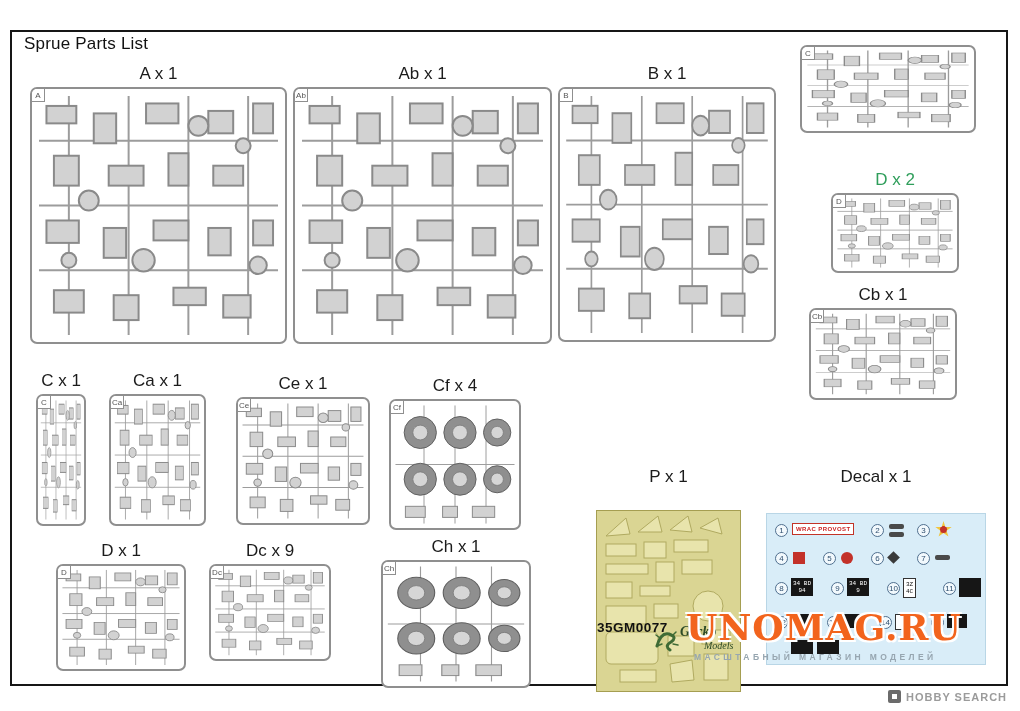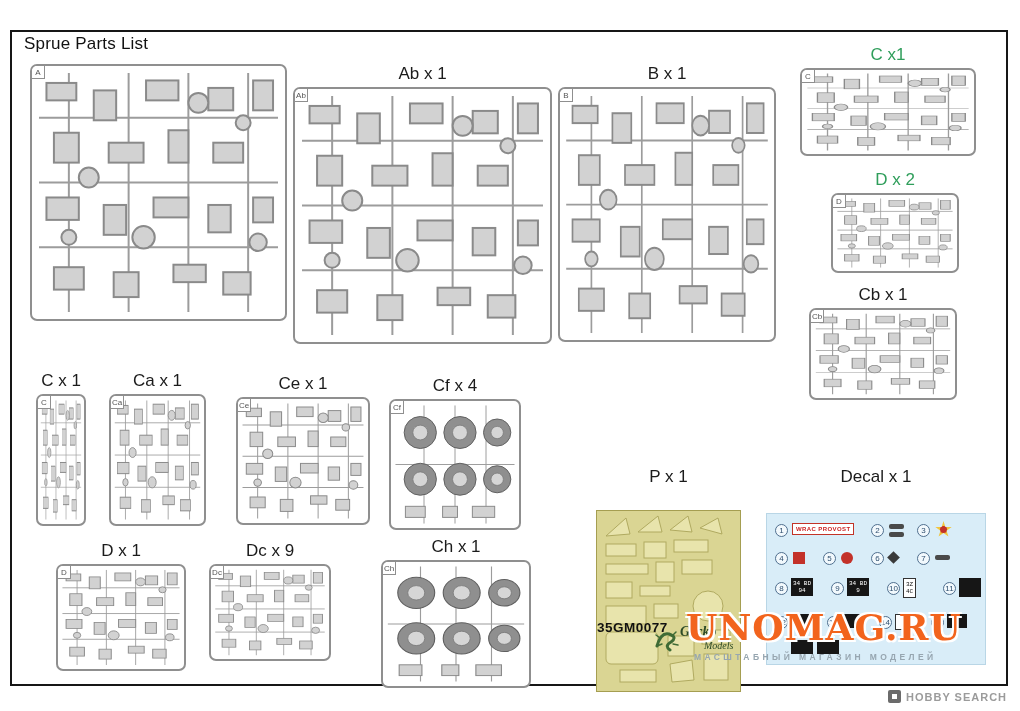--- a/index.html
+++ b/index.html
@@ -163,20 +163,21 @@
         <rect x="64" y="84" width="18" height="9"></rect>
       </g>
     </g>
   </defs>
 </svg>
 
 <div class="page-border"></div>
 <div class="page-title">Sprue Parts List</div>
 
 <div class="sprue" style="left:30px;top:64px;width:257px">
+  <div class="sprue-label">A x 1</div>
   <div class="sprue-box" style="height:257px">
     <span class="tag">A</span>
     <svg class="fill" viewBox="0 0 100 100" preserveAspectRatio="none">
         <use href="#sprue-generic"></use>
       </svg>
   </div>
 </div>
 
 <div class="sprue" style="left:293px;top:64px;width:259px">
   <div class="sprue-label">Ab x 1</div>
@@ -192,21 +193,20 @@
   <div class="sprue-label">B x 1</div>
   <div class="sprue-box" style="height:255px">
     <span class="tag">B</span>
     <svg class="fill" viewBox="0 0 100 100" preserveAspectRatio="none">
         <use href="#sprue-generic"></use>
       </svg>
   </div>
 </div>
 
 <div class="sprue green" style="left:800px;top:45px;width:176px">
-  <div class="sprue-label">C x1</div>
   <div class="sprue-box" style="height:88px">
     <span class="tag">C</span>
     <svg class="fill" viewBox="0 0 100 100" preserveAspectRatio="none">
         <use href="#sprue-generic"></use>
       </svg>
   </div>
 </div>
 
 <div class="sprue green" style="left:831px;top:170px;width:128px">
   <div class="sprue-label">D x 2</div>

